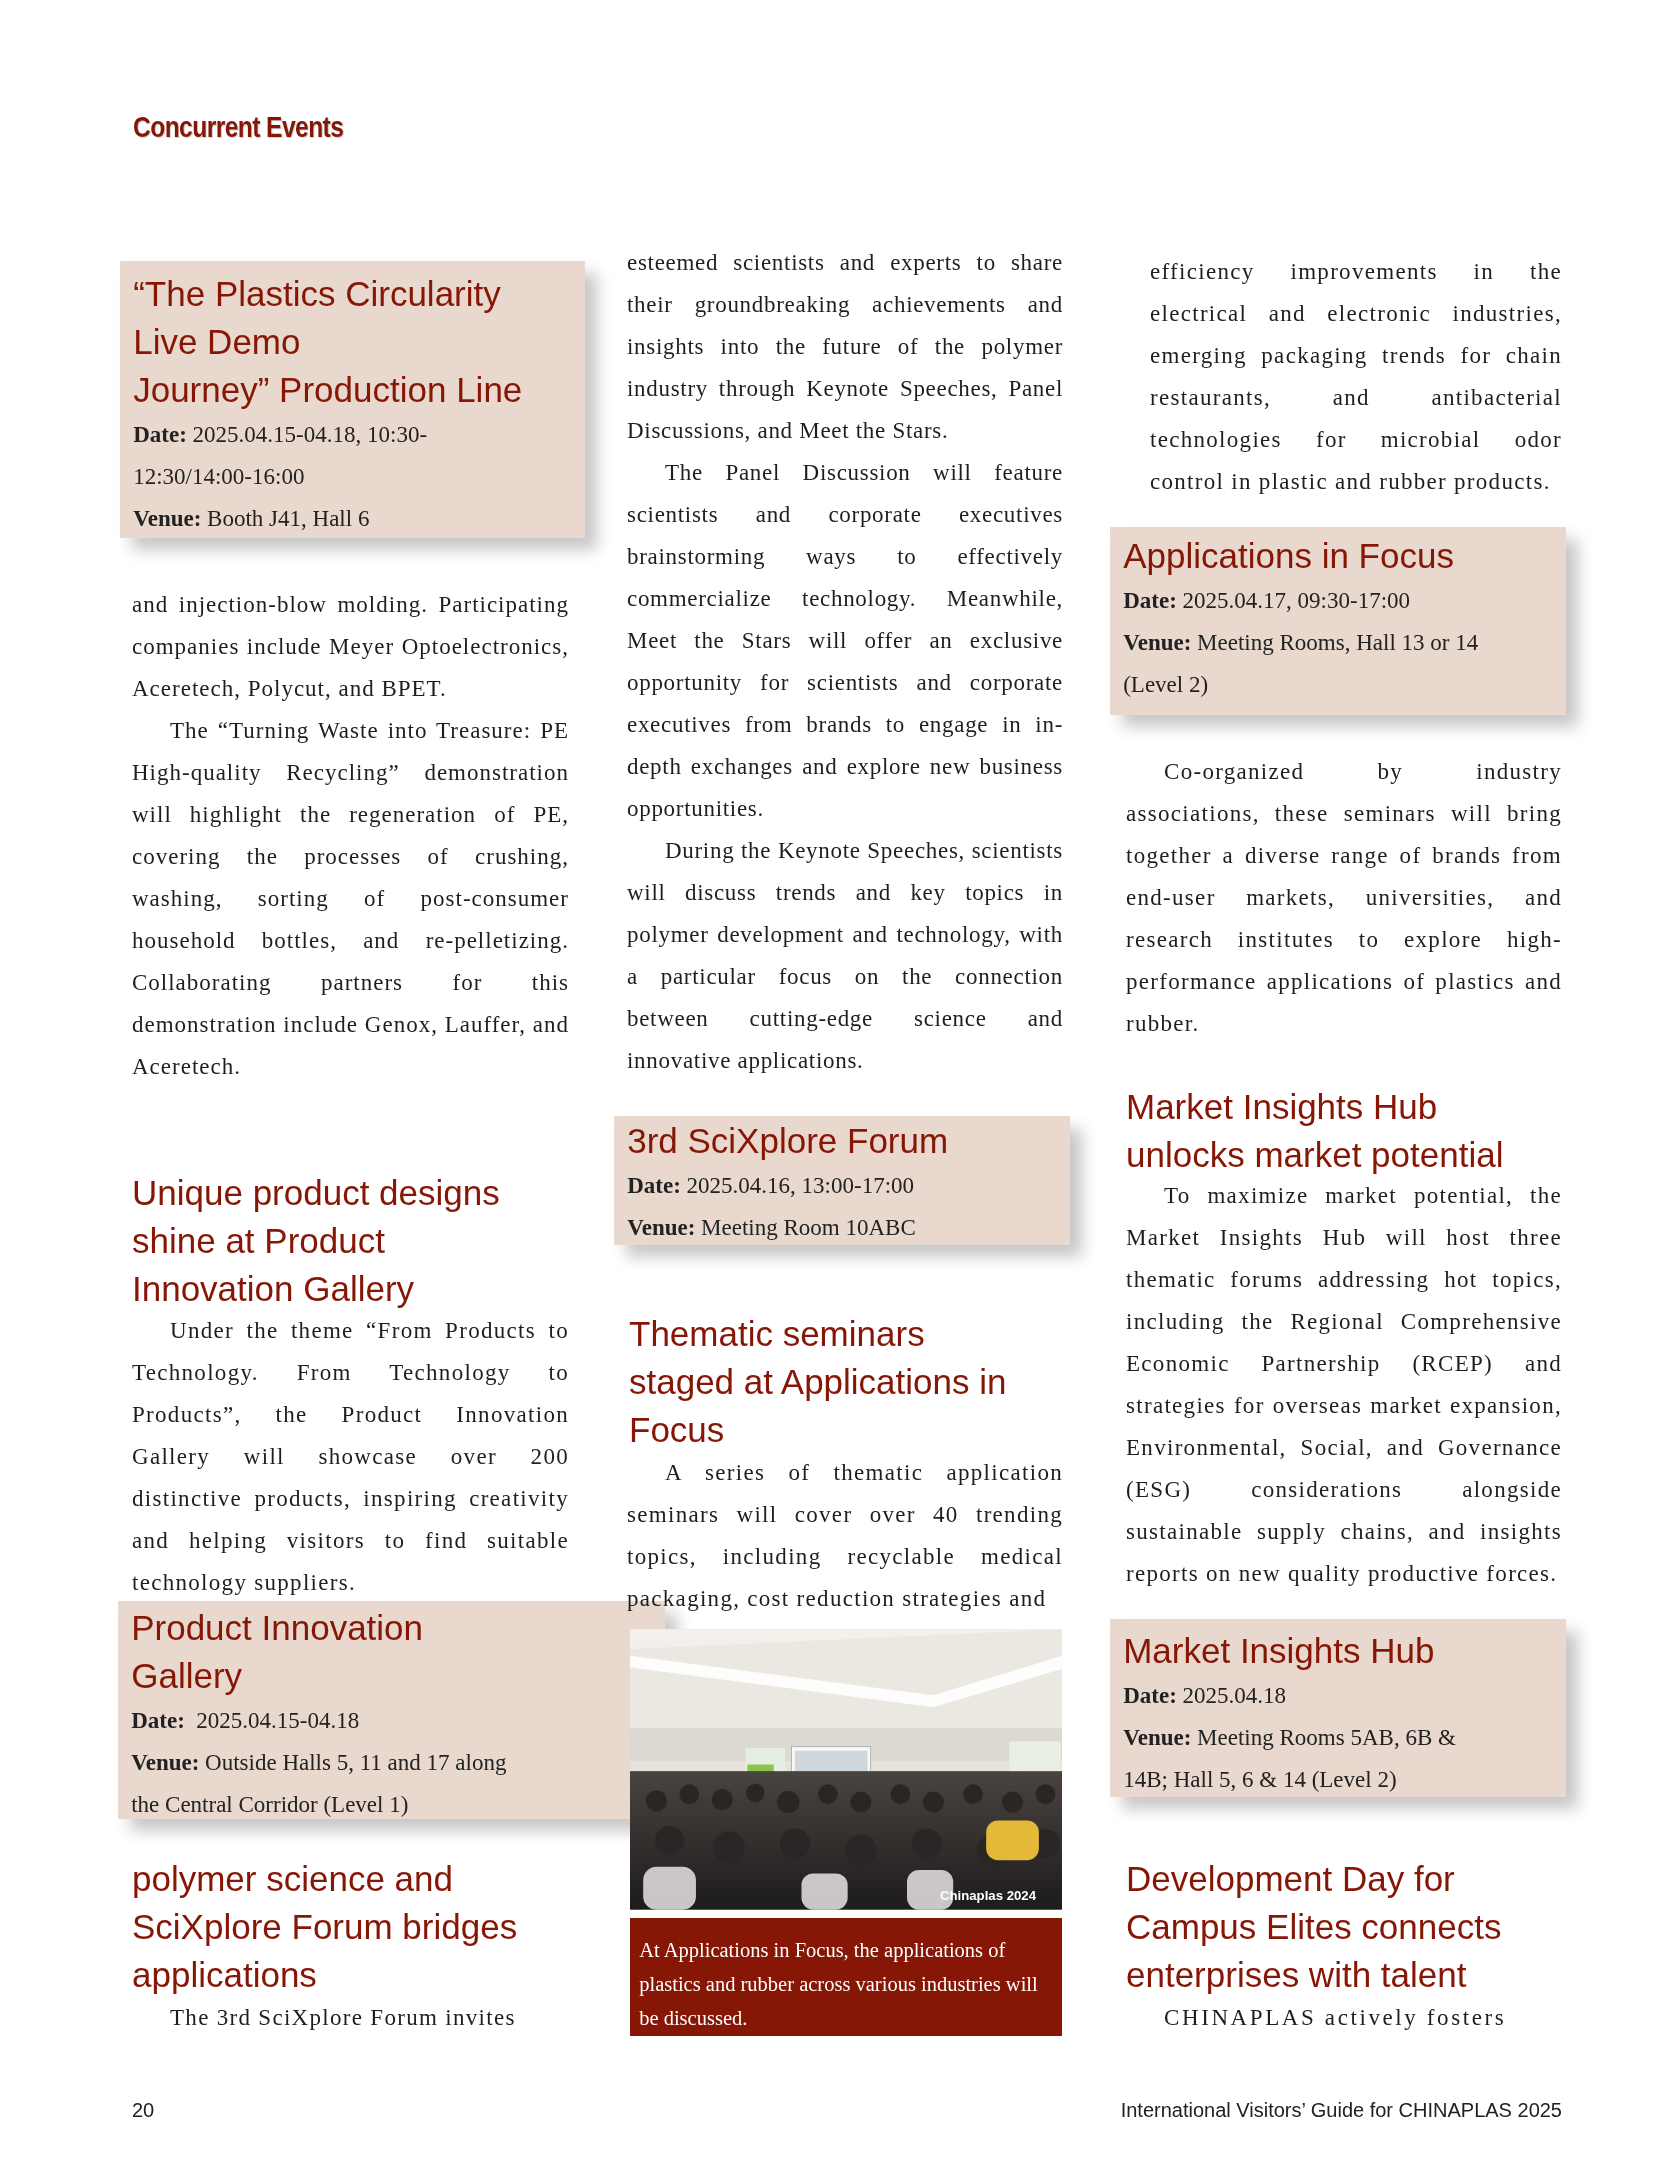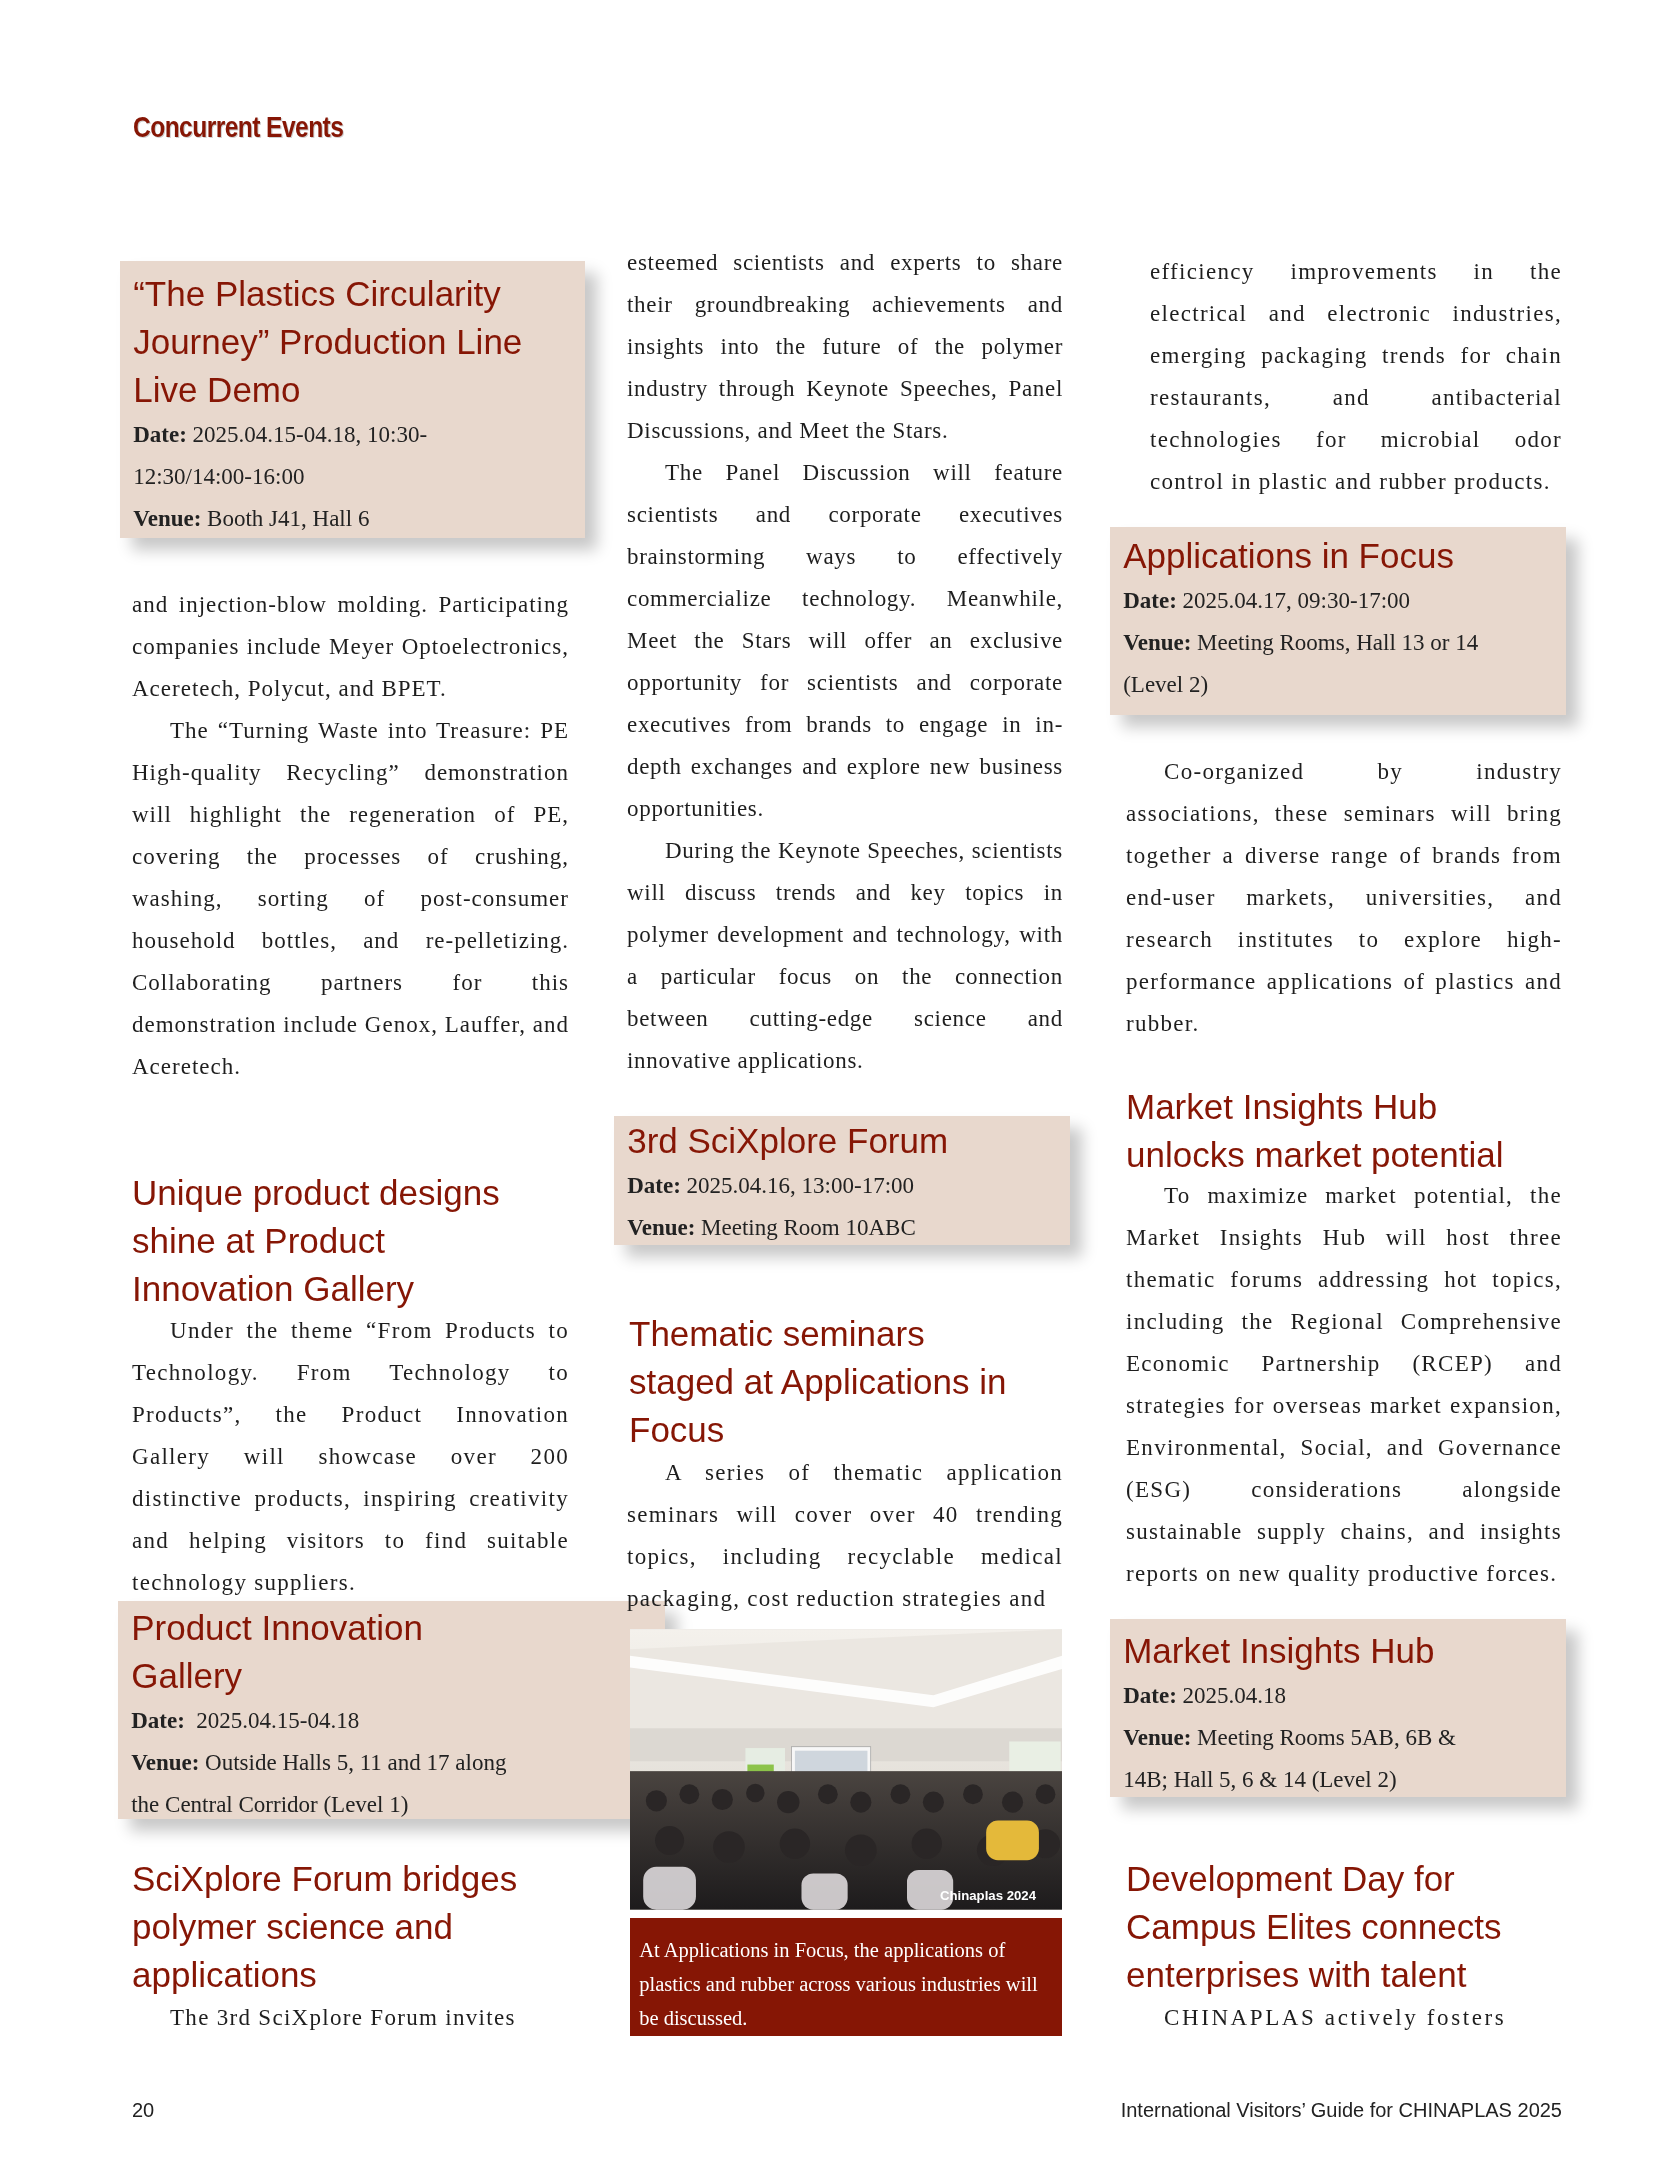--- a/index.html
+++ b/index.html
@@ -63,22 +63,22 @@
 </head>
 <body>
 
 <div class="page">
 
   <div class="section-title">Concurrent Events</div>
 
   <div class="infobox" style="left:120px; top:261px; width:465px; height:277px;">
     <div class="box-title">
       <div>“The Plastics Circularity</div>
+      <div>Live Demo</div>
       <div>Journey” Production Line</div>
-      <div>Live Demo</div>
     </div>
     <div class="box-line">
       <b>Date:</b>
       <span>2025.04.15-04.18, 10:30-</span>
     </div>
     <div class="box-line">12:30/14:00-16:00</div>
     <div class="box-line">
       <b>Venue:</b>
       <span>Booth J41, Hall 6</span>
     </div>
@@ -109,22 +109,22 @@
       <span>2025.04.15-04.18</span>
     </div>
     <div class="box-line">
       <b>Venue:</b>
       <span>Outside Halls 5, 11 and 17 along</span>
     </div>
     <div class="box-line">the Central Corridor (Level 1)</div>
   </div>
 
   <div class="heading" style="left:132px; top:1855px; width:449px;">
+    <div>polymer science and</div>
     <div>SciXplore Forum bridges</div>
-    <div>polymer science and</div>
     <div>applications</div>
   </div>
 
   <div class="body-text" style="left:132px; top:1997px; width:437px;">
     <p class="indent" style="letter-spacing:1.3px;">The 3rd SciXplore Forum invites</p>
   </div>
 
   <div class="body-text" style="left:627px; top:242px; width:436px;">
     <p>esteemed scientists and experts to share their groundbreaking achievements and insights into the future of the polymer industry through Keynote Speeches, Panel Discussions, and Meet the Stars.</p>
     <p class="indent">The Panel Discussion will feature scientists and corporate executives brainstorming ways to effectively commercialize technology. Meanwhile, Meet the Stars will offer an exclusive opportunity for scientists and corporate executives from brands to engage in in-depth exchanges and explore new business opportunities.</p>

